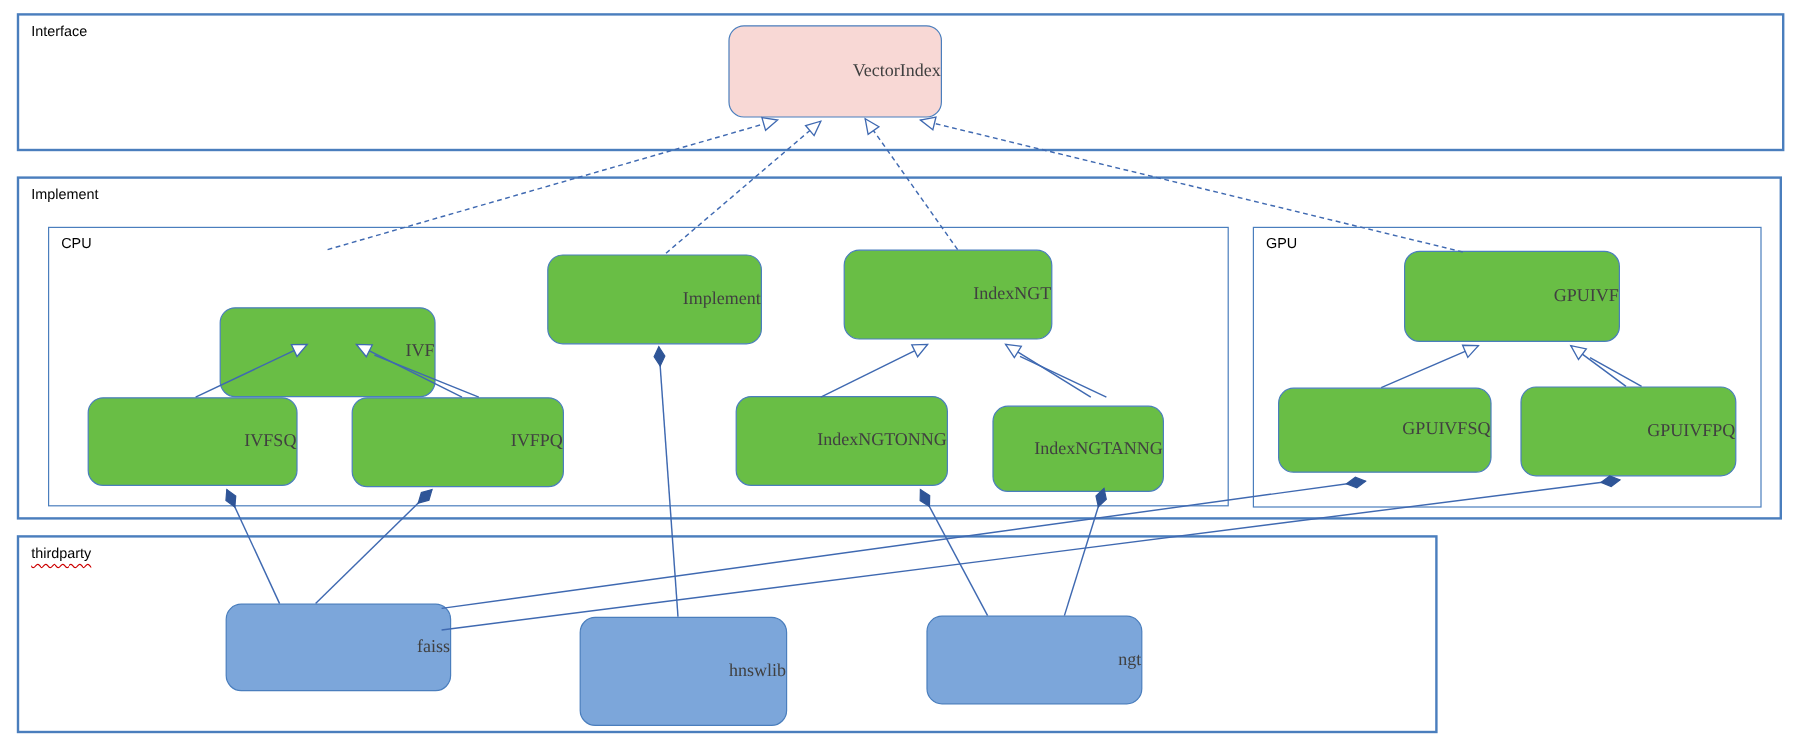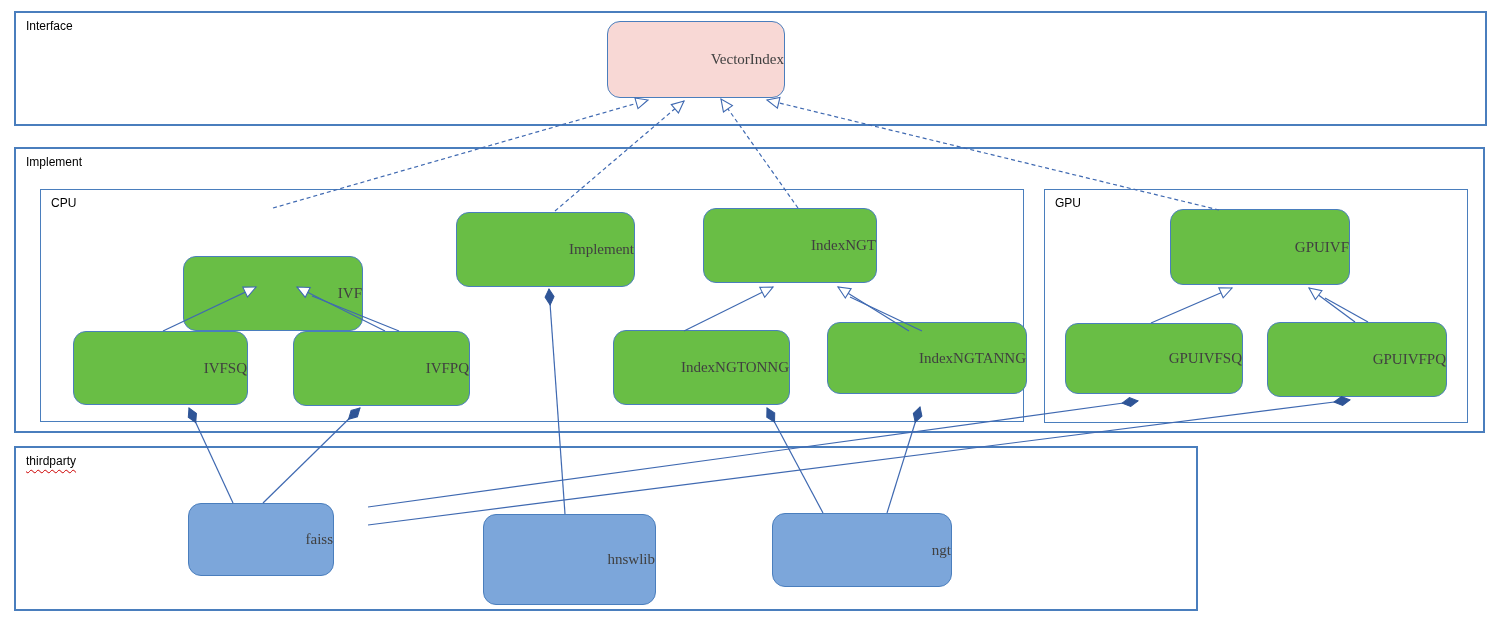--- a/index.html
+++ b/index.html
@@ -56,25 +56,25 @@
   .green{background:#69be45;}
   .blue{background:#7ca6da;}
 
   .n-vectorindex{left:607px;top:21px;width:178px;height:77px;}
   .n-ivf{left:183px;top:208px;width:180px;height:75px;margin-top:48px;}
   .n-indexhnsw{left:456px;top:212px;width:179px;height:75px;}
   .n-indexngt{left:703px;top:208px;width:174px;height:75px;}
   .n-ivfsq{left:73px;top:331px;width:175px;height:74px;}
   .n-ivfpq{left:293px;top:331px;width:177px;height:75px;font-family:Liberation Serif, serif;}
   .n-indexngtonng{left:613px;top:330px;width:177px;height:75px;}
-  .n-indexngtanng{left:827px;top:322px;width:200px;height:72px;}
+  .n-indexngtanng{left:827px;top:338px;width:143px;height:72px;}
   .n-gpuivf{left:1170px;top:209px;width:180px;height:76px;}
   .n-gpuivfsq{left:1065px;top:323px;width:178px;height:71px;font-family:Liberation Serif, serif;}
   .n-gpuivfpq{left:1267px;top:322px;width:180px;height:75px;}
-  .n-faiss{left:188px;top:503px;width:146px;height:73px;}
+  .n-faiss{left:188px;top:503px;width:188px;height:73px;}
   .n-hnswlib{left:483px;top:514px;width:173px;height:91px;}
   .n-ngt{left:772px;top:513px;width:180px;height:74px;}
 
   .wires{
     position:absolute;left:0;top:0;width:1503px;height:628px;
     z-index:2;pointer-events:none;
   }
   .wires line, .wires path.edge{stroke:#3f69b1;stroke-width:1.2;fill:none;}
   .wires .dashed{stroke-dasharray:4 3;}
 </style>

